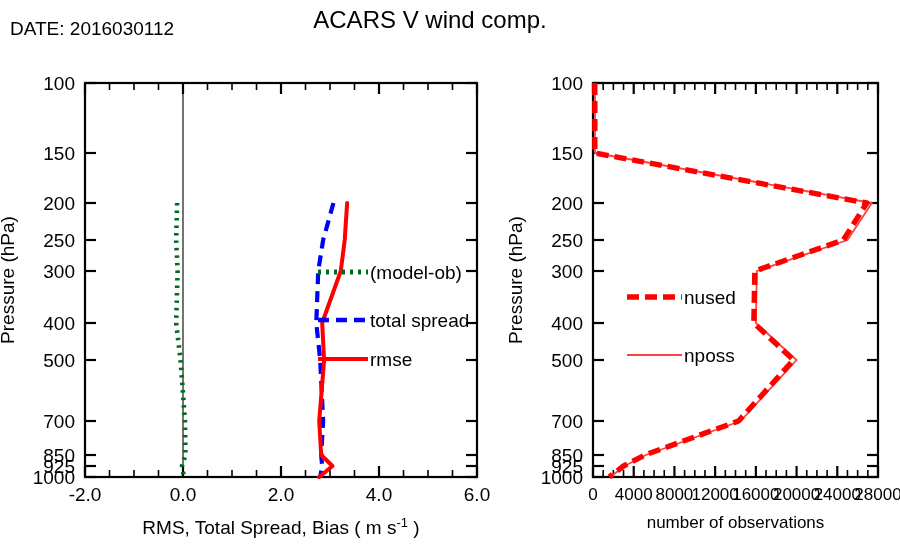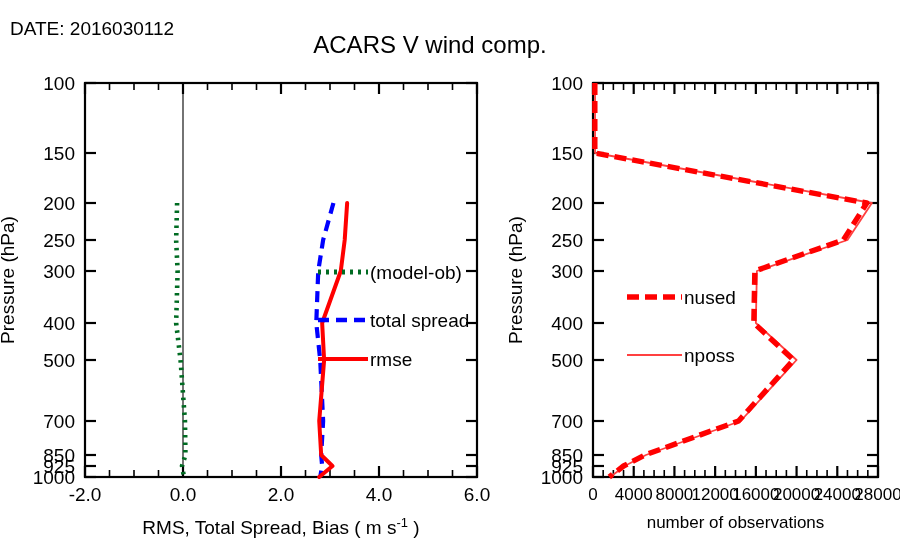--- a/index.html
+++ b/index.html
@@ -19,21 +19,21 @@
     position: absolute;
     left: 10px;
     top: 18px;
     font-size: 19px;
     color: #000000;
     white-space: nowrap;
   }
   .chart-title {
     position: absolute;
     left: 0px;
-    top: 31px;
+    top: 6px;
     width: 900px;
     text-align: center;
     font-size: 24px;
     color: #000000;
   }
   .title-shift {
     position: relative;
     left: -20px;
   }
   svg { display: block; }

